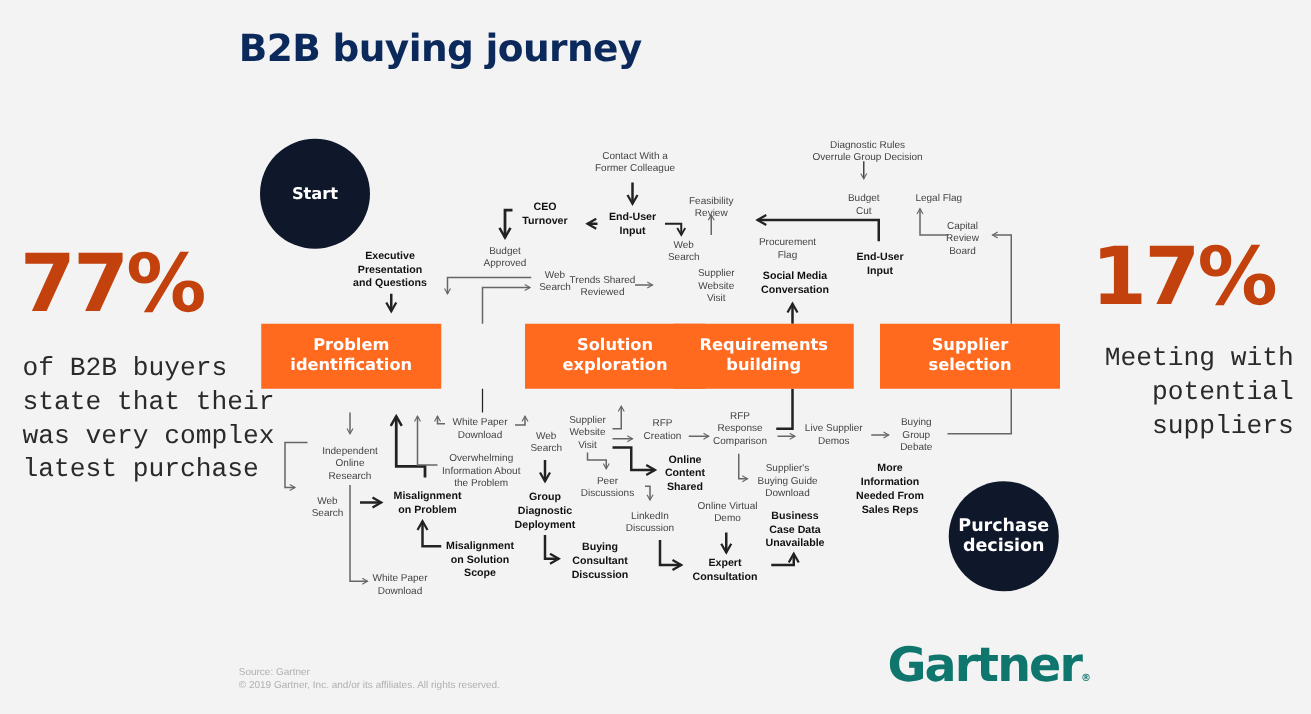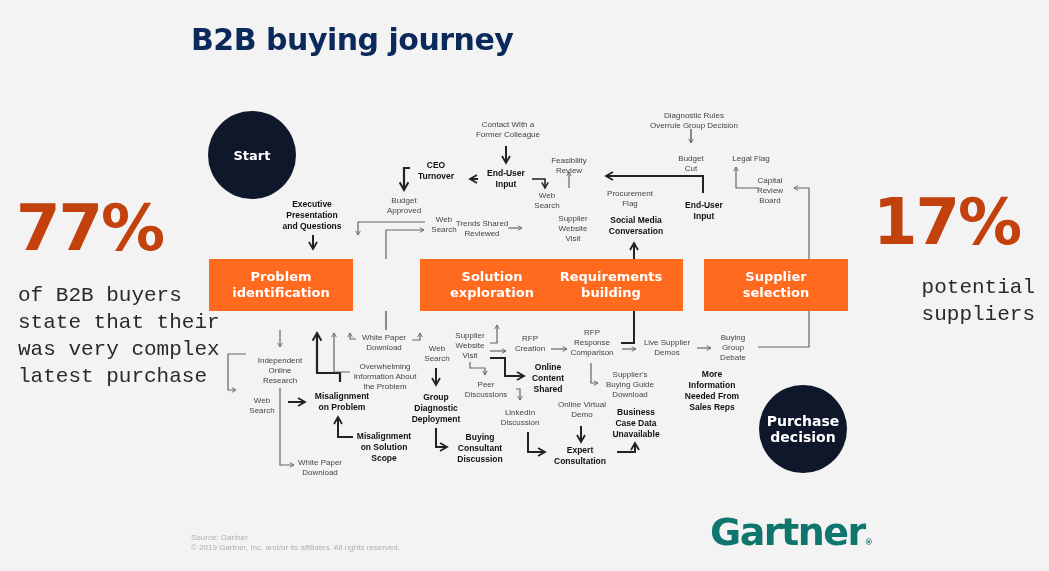--- a/index.html
+++ b/index.html
@@ -24,20 +24,21 @@
 <div class="abs big" style="left:16px;top:196px;">77%</div>
 <div class="abs side" style="left:18px;top:282px;">
   <div>of B2B buyers</div>
   <div>state that their</div>
   <div>was very complex</div>
   <div>latest purchase</div>
 </div>
 
 <div class="abs big" style="left:873px;top:190px;">17%</div>
 <div class="abs side" style="right:14px;top:274px;text-align:right;">
+  <div>Meeting with</div>
   <div>potential</div>
   <div>suppliers</div>
 </div>
 
 <svg class="lines" width="1049" height="571">
   <defs>
     <marker id="ah" viewBox="0 0 10 10" refX="8" refY="5" markerWidth="5" markerHeight="5" orient="auto-start-reverse">
       <path d="M1,1 L8,5 L1,9" fill="none" stroke="#222" stroke-width="1.8"></path>
     </marker>
     <marker id="ahg" viewBox="0 0 10 10" refX="8" refY="5" markerWidth="5" markerHeight="5" orient="auto-start-reverse">

